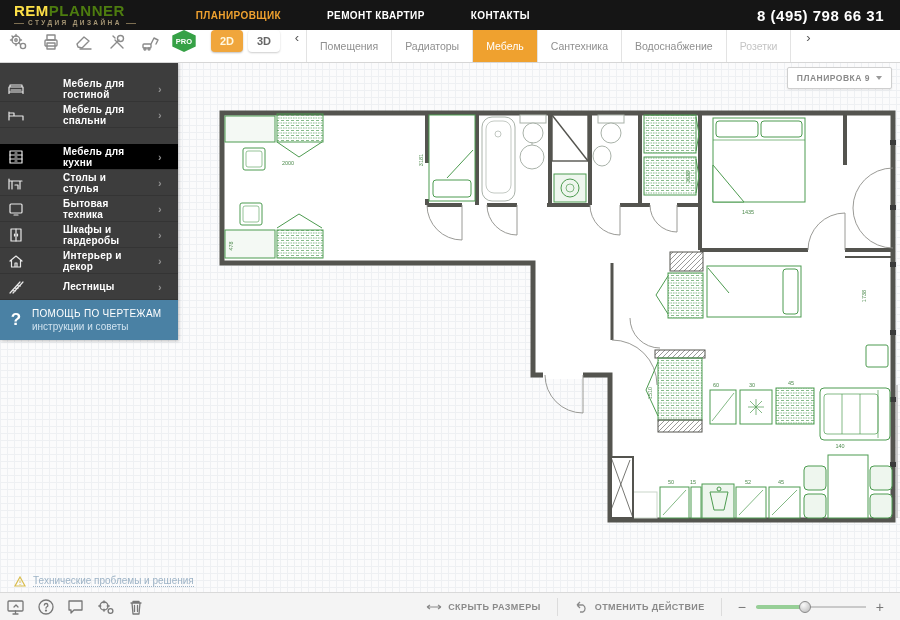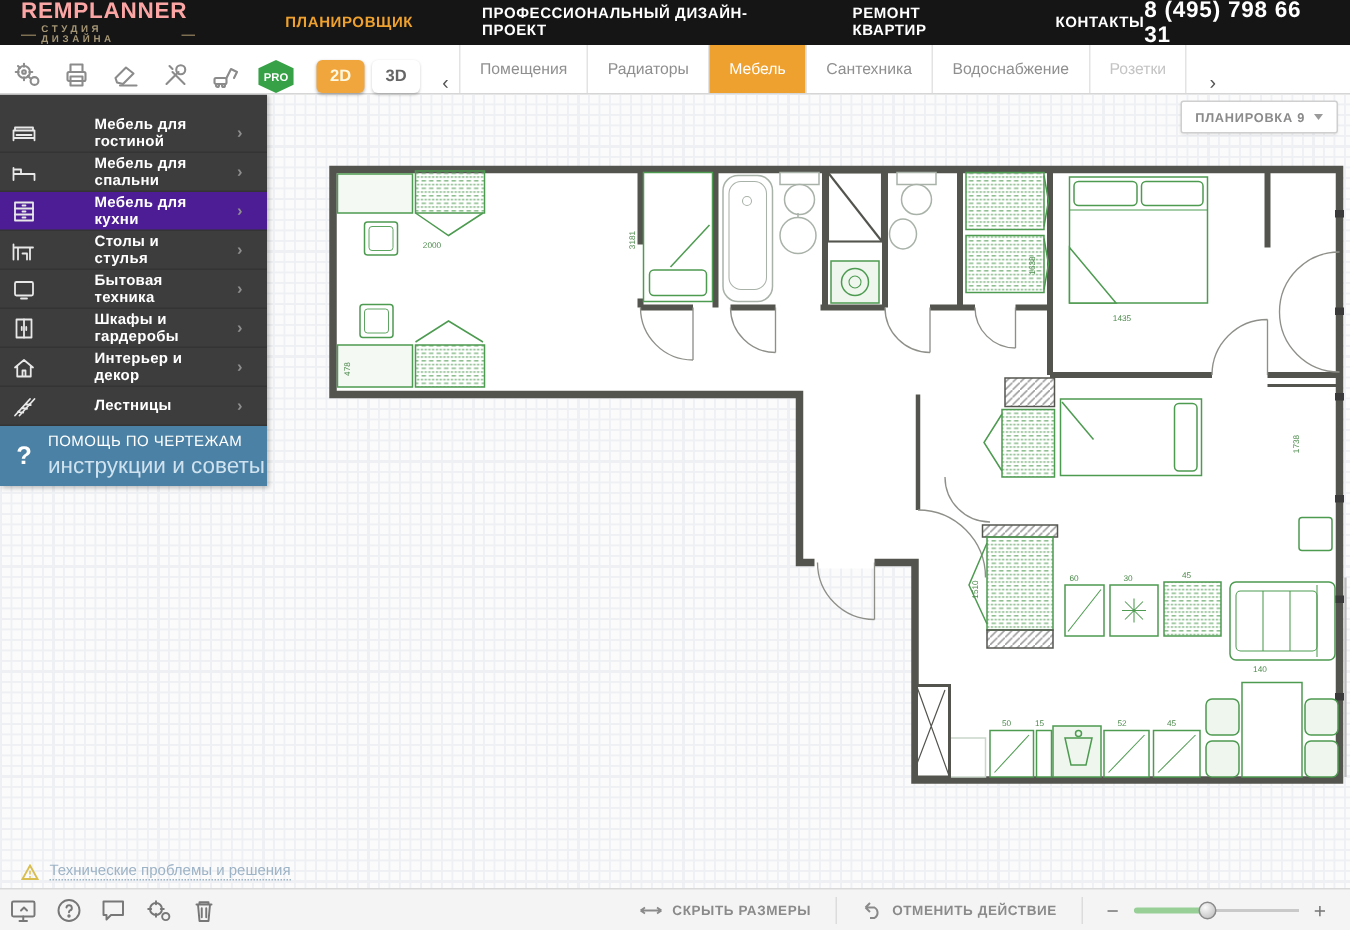--- a/index.html
+++ b/index.html
@@ -2,32 +2,32 @@
 <html><head>
 <meta charset="utf-8">
 <style>
   html,body{margin:0;padding:0;}
   body{width:900px;height:620px;position:relative;overflow:hidden;
        font-family:"Liberation Sans",sans-serif;background:#fbfbfc;-webkit-font-smoothing:antialiased;}
   
   .hdr{position:absolute;left:0;top:0;width:900px;height:30px;background:#151515;display:flex;align-items:center;z-index:40;}
   .logo{margin-left:14px;display:flex;flex-direction:column;line-height:1;cursor:pointer;}
   .logo-line{font-size:15px;font-weight:bold;letter-spacing:.5px;}
-  .logo-rem{color:#fca5a5;}
-  .logo-planner{color:#fca5a5;}
+  .logo-rem{color:#fde047;}
+  .logo-planner{color:#4d7c0f;}
   .logo-sub{display:flex;align-items:center;gap:4px;margin-top:2px;}
   .logo-sub .dash{width:10px;height:1px;background:#7d6f52;}
   .logo-sub span{font-size:6.5px;color:#a59675;letter-spacing:2.4px;font-weight:bold;}
   .nav{display:flex;align-items:center;margin-left:60px;gap:46px;}
   .nav a{font-size:10px;font-weight:bold;color:#fff;text-decoration:none;letter-spacing:.4px;cursor:pointer;}
   .nav a.active{color:#efa12f;}
   .phone{margin-left:auto;margin-right:16px;color:#fff;font-size:15px;font-weight:bold;letter-spacing:.5px;}
   
   .tbar{position:absolute;left:0;top:30px;width:900px;height:32px;background:#fff;border-bottom:1px solid #d6d6d6;
-        display:flex;align-items:flex-end;z-index:30;}
+        display:flex;align-items:flex-start;z-index:30;}
   .tico{width:30px;height:24px;display:flex;align-items:center;justify-content:center;cursor:pointer;margin-left:3px;}
   .tico svg{stroke:#8b8b8b;fill:none;stroke-width:1.4;stroke-linecap:round;stroke-linejoin:round;}
   .pro{width:26px;height:22px;margin-left:6px;background:#36a146;color:#fff;font-size:7.5px;font-weight:bold;
        display:flex;align-items:center;justify-content:center;cursor:pointer;
        clip-path:polygon(50% 0,95% 25%,95% 75%,50% 100%,5% 75%,5% 25%);}
   .btn2d{margin-left:14px;width:32px;height:22px;background:#f0a63c;border-radius:4px;color:#fff8e0;font-weight:bold;
          font-size:11px;display:flex;align-items:center;justify-content:center;cursor:pointer;box-shadow:0 1px 2px rgba(0,0,0,.25);}
   .btn3d{margin-left:5px;width:32px;height:22px;background:#fff;border-radius:4px;color:#666;font-weight:bold;
          font-size:11px;display:flex;align-items:center;justify-content:center;cursor:pointer;box-shadow:0 1px 2px rgba(0,0,0,.2);}
   .tabchev{width:18px;text-align:center;color:#555;font-size:13px;cursor:pointer;margin-left:8px;user-select:none;}
@@ -46,29 +46,29 @@
   #plan{position:absolute;left:0;top:0;}
   .plansel{position:absolute;right:8px;top:5px;height:20px;background:#fff;border:1px solid #cfcfcf;border-radius:2px;
       display:flex;align-items:center;gap:6px;padding:0 9px;font-size:8.5px;font-weight:bold;color:#8a8a8a;
       letter-spacing:.5px;cursor:pointer;box-shadow:0 1px 2px rgba(0,0,0,.08);}
   .caret{width:0;height:0;border-left:3.5px solid transparent;border-right:3.5px solid transparent;border-top:4px solid #9a9a9a;}
   .techlink{position:absolute;left:14px;top:513px;display:flex;align-items:center;gap:7px;cursor:pointer;}
   .techlink span{font-size:10px;color:#9db3c6;border-bottom:1px dotted #9db3c6;}
   
   .sbar{position:absolute;left:0;top:62px;width:178px;background:#3d3d3d;z-index:20;box-shadow:1px 1px 3px rgba(0,0,0,.25);padding-top:14px;}
   .sitem{height:25px;display:flex;align-items:center;border-bottom:1px solid #343434;cursor:pointer;background:#3d3d3d;gap:31px;}
-  .sitem.active{background:#4c1d95;}
+  .sitem.active{background:#000000;margin-top:16px;}
   .sicon{width:32px;display:flex;align-items:center;justify-content:center;}
   .sicon svg{stroke:#e8e8e8;fill:none;stroke-width:1.2;stroke-linecap:round;stroke-linejoin:round;}
   .slabel{flex:1;color:#fff;font-size:10px;font-weight:bold;letter-spacing:.2px;}
   .schev{width:20px;color:#8f8f8f;font-size:11px;font-weight:bold;}
   .shelp{min-height:40px;background:#4a81a4;display:flex;align-items:center;cursor:pointer;}
   .shelp .q{width:32px;text-align:center;color:#fff;font-size:17px;font-weight:bold;}
   .shelp .t1{color:#fff;font-size:10px;font-weight:normal;letter-spacing:.3px;}
-  .shelp .t2{color:#cfe2ef;font-size:15px;margin-top:2px;}
+  .shelp .t2{color:#cfe2ef;font-size:10px;margin-top:2px;}
   
   .fbar{position:absolute;left:0;top:592px;width:900px;height:28px;background:#f4f4f4;border-top:1px solid #d9d9d9;
         display:flex;align-items:center;z-index:30;}
   .fico{width:28px;height:22px;display:flex;align-items:center;justify-content:center;cursor:pointer;margin-left:2px;}
   .fico svg{stroke:#777;fill:none;stroke-width:1.3;stroke-linecap:round;stroke-linejoin:round;}
   .fspacer{flex:1;}
   .fbtn{display:flex;align-items:center;gap:6px;font-size:9px;font-weight:bold;color:#8a8a8a;letter-spacing:.4px;
         padding:0 16px;height:28px;cursor:pointer;}
   .fsep{width:1px;height:18px;background:#dcdcdc;}
   .zoomctl{display:flex;align-items:center;gap:10px;padding:0 16px;}
@@ -88,21 +88,20 @@
       <span class="logo-rem">REM</span><span class="logo-planner">PLANNER</span>
     </div>
     <div class="logo-sub">
       <i class="dash"></i>
         <span>СТУДИЯ ДИЗАЙНА</span>
         <i class="dash"></i>
     </div>
   </div>
   <div class="nav">
     <a class="active">ПЛАНИРОВЩИК</a>
-    <a>ПРОФЕССИОНАЛЬНЫЙ ДИЗАЙН-ПРОЕКТ</a>
     <a>РЕМОНТ КВАРТИР</a>
     <a>КОНТАКТЫ</a>
   </div>
   <div class="phone">8 (495) 798 66 31</div>
 </div>
 
 <div class="tbar">
   <div class="tico">
     <svg width="20" height="20">
         <circle cx="8" cy="8" r="4"></circle>

